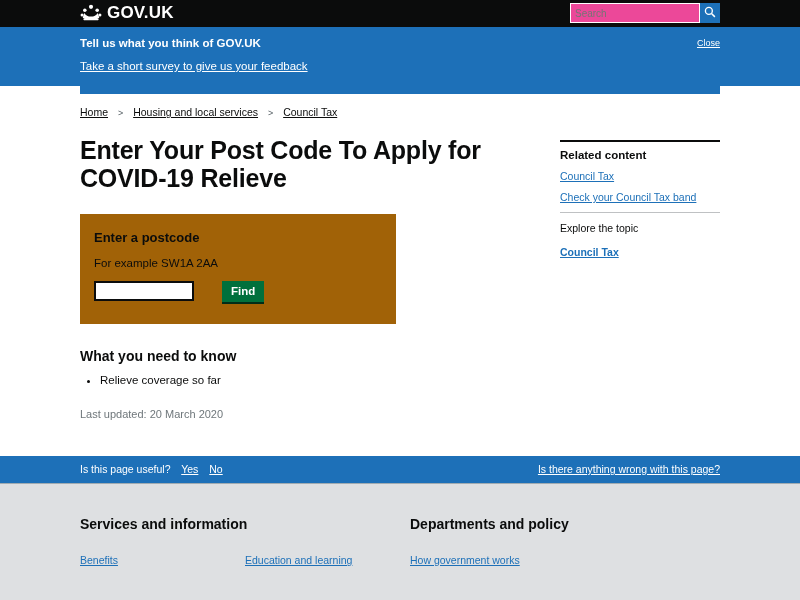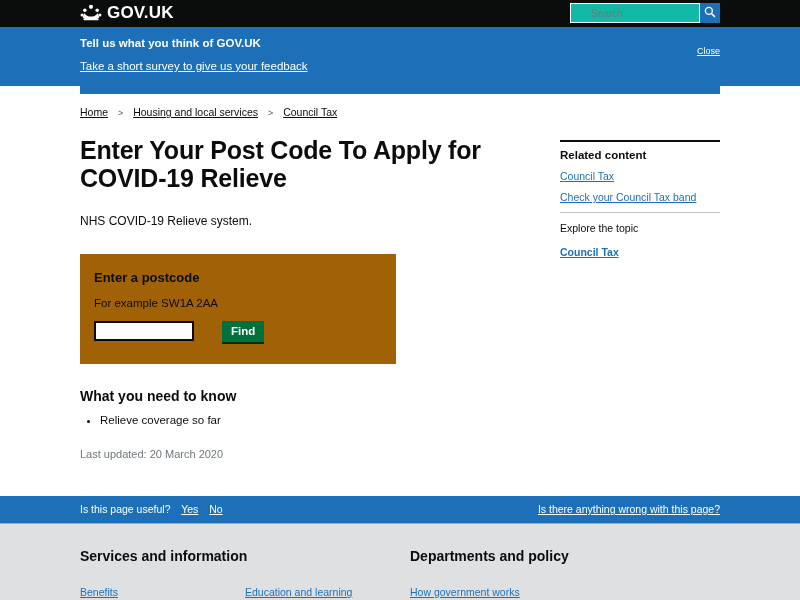--- a/index.html
+++ b/index.html
@@ -45,23 +45,23 @@
   .search-wrap {
     position: absolute;
     right: 0; top: 3px;
     display: flex;
     height: 20px;
   }
   .search-input {
     width: 130px;
     height: 20px;
     border: 1px solid #ffffff;
-    background: #14b8a6;
+    background: #ec4899;
     font-size: 10px;
-    padding: 0 20px;
+    padding: 0 4px;
     font-family: "Liberation Sans", sans-serif;
     color: #0b0c0c;
     outline: none;
   }
   .search-btn {
     width: 20px; height: 20px;
     background: #1d70b8;
     border: none;
     display: flex;
     align-items: center;
@@ -93,21 +93,20 @@
     color: #ffffff;
     text-decoration: underline;
   }
   .feedback-close {
     position: absolute;
     right: 0; top: 1px;
     font-size: 9px;
     color: #ffffff;
     text-decoration: underline;
     cursor: pointer;
-    margin-top: 8px;
   }
   .blue-strip {
     height: 8px;
     background: #1d70b8;
     width: 640px;
     margin: 0 auto;
     position: relative;
     top: -10px;
   }
 
@@ -261,21 +260,21 @@
   .footer-inner {
     width: 640px;
     margin: 0 auto;
     display: flex;
   }
   .footer-col-services { width: 330px; }
   .footer-col-depts { width: 310px; }
   .footer-h2 {
     font-size: 14px;
     font-weight: bold;
-    margin: 0 0 18px 0;
+    margin: 8px 0 18px 0;
   }
   .footer-lists { display: flex; }
   .footer-list {
     list-style: none;
     margin: 0;
     padding: 0;
     width: 165px;
   }
   .footer-list li { margin-bottom: 9px; }
   .footer-list a {
@@ -337,21 +336,20 @@
     <a href="#">Housing and local services</a>
     <span class="sep">&gt;</span>
     <a href="#">Council Tax</a>
   </div>
 
   <div class="columns">
     <div class="col-main">
 
       <h1 class="page-title">Enter Your Post Code To Apply for COVID-19 Relieve</h1>
 
-      <p class="lede">NHS COVID-19 Relieve system.</p>
 
       <div class="postcode-box">
         <h2>Enter a postcode</h2>
         <p class="hint">For example SW1A 2AA</p>
         <div class="form-row">
           <input class="postcode-input" type="text" placeholder="" style="">
           <button class="find-btn">Find</button>
         </div>
       </div>
 

